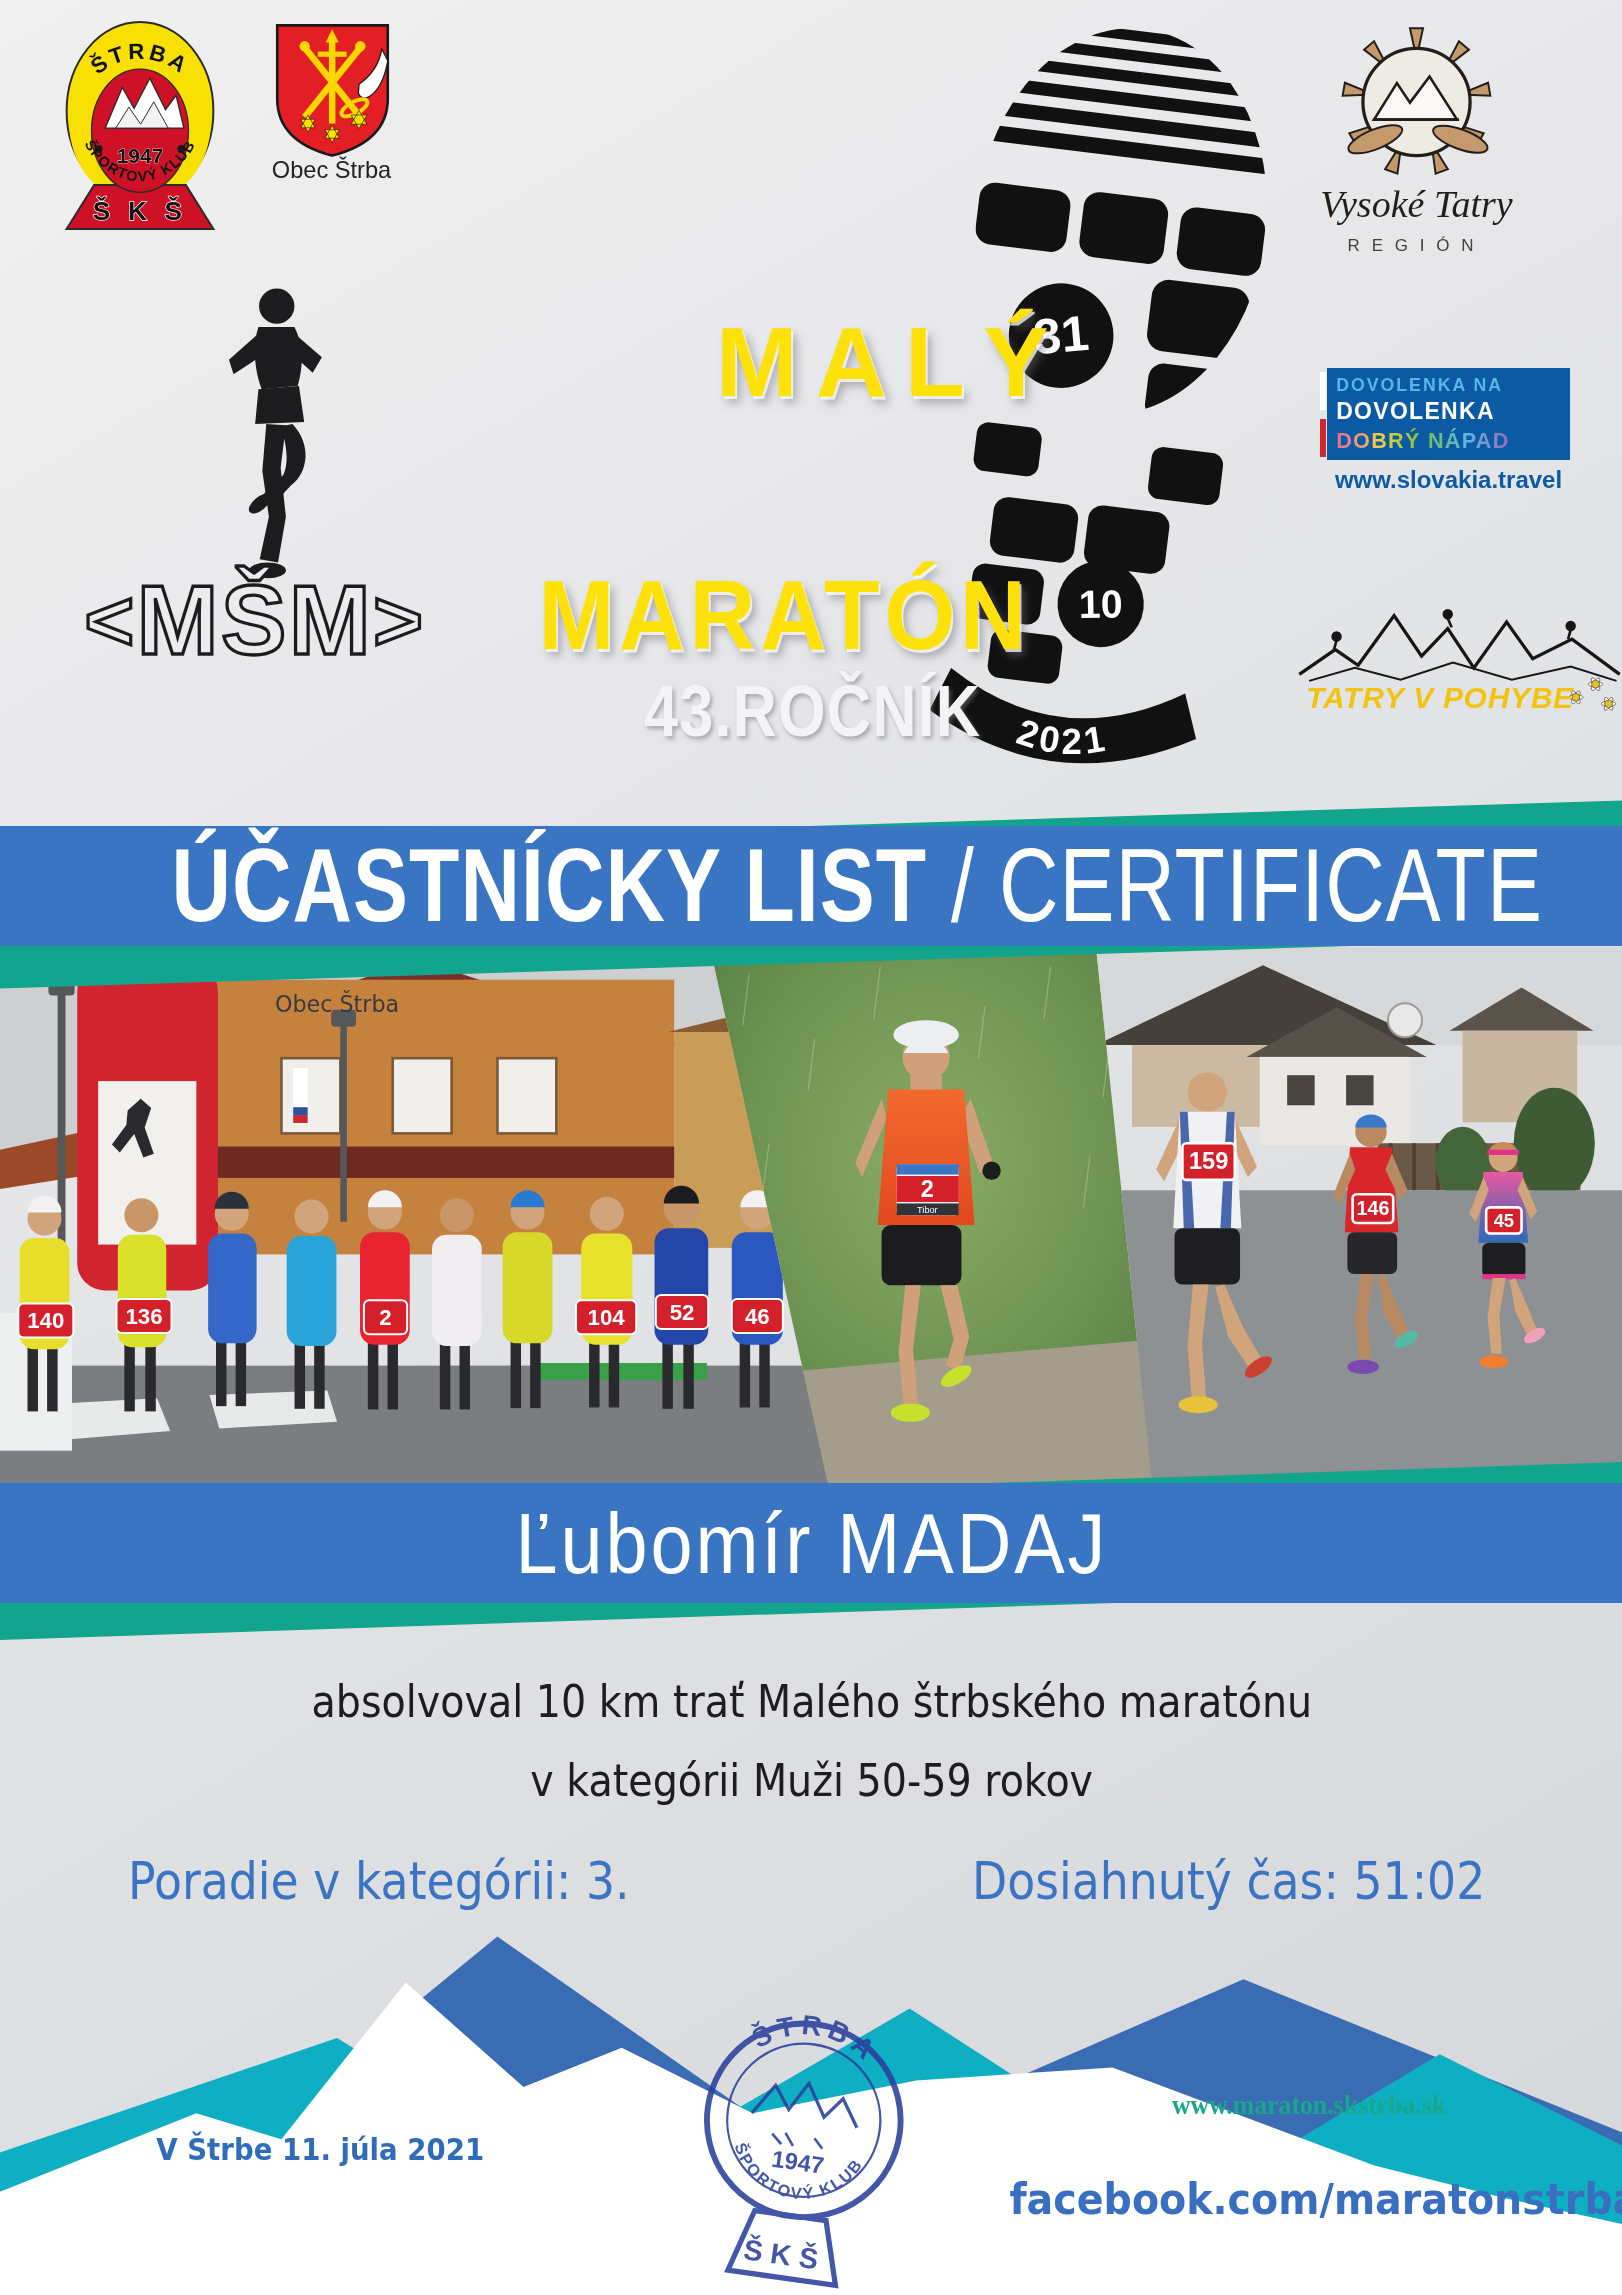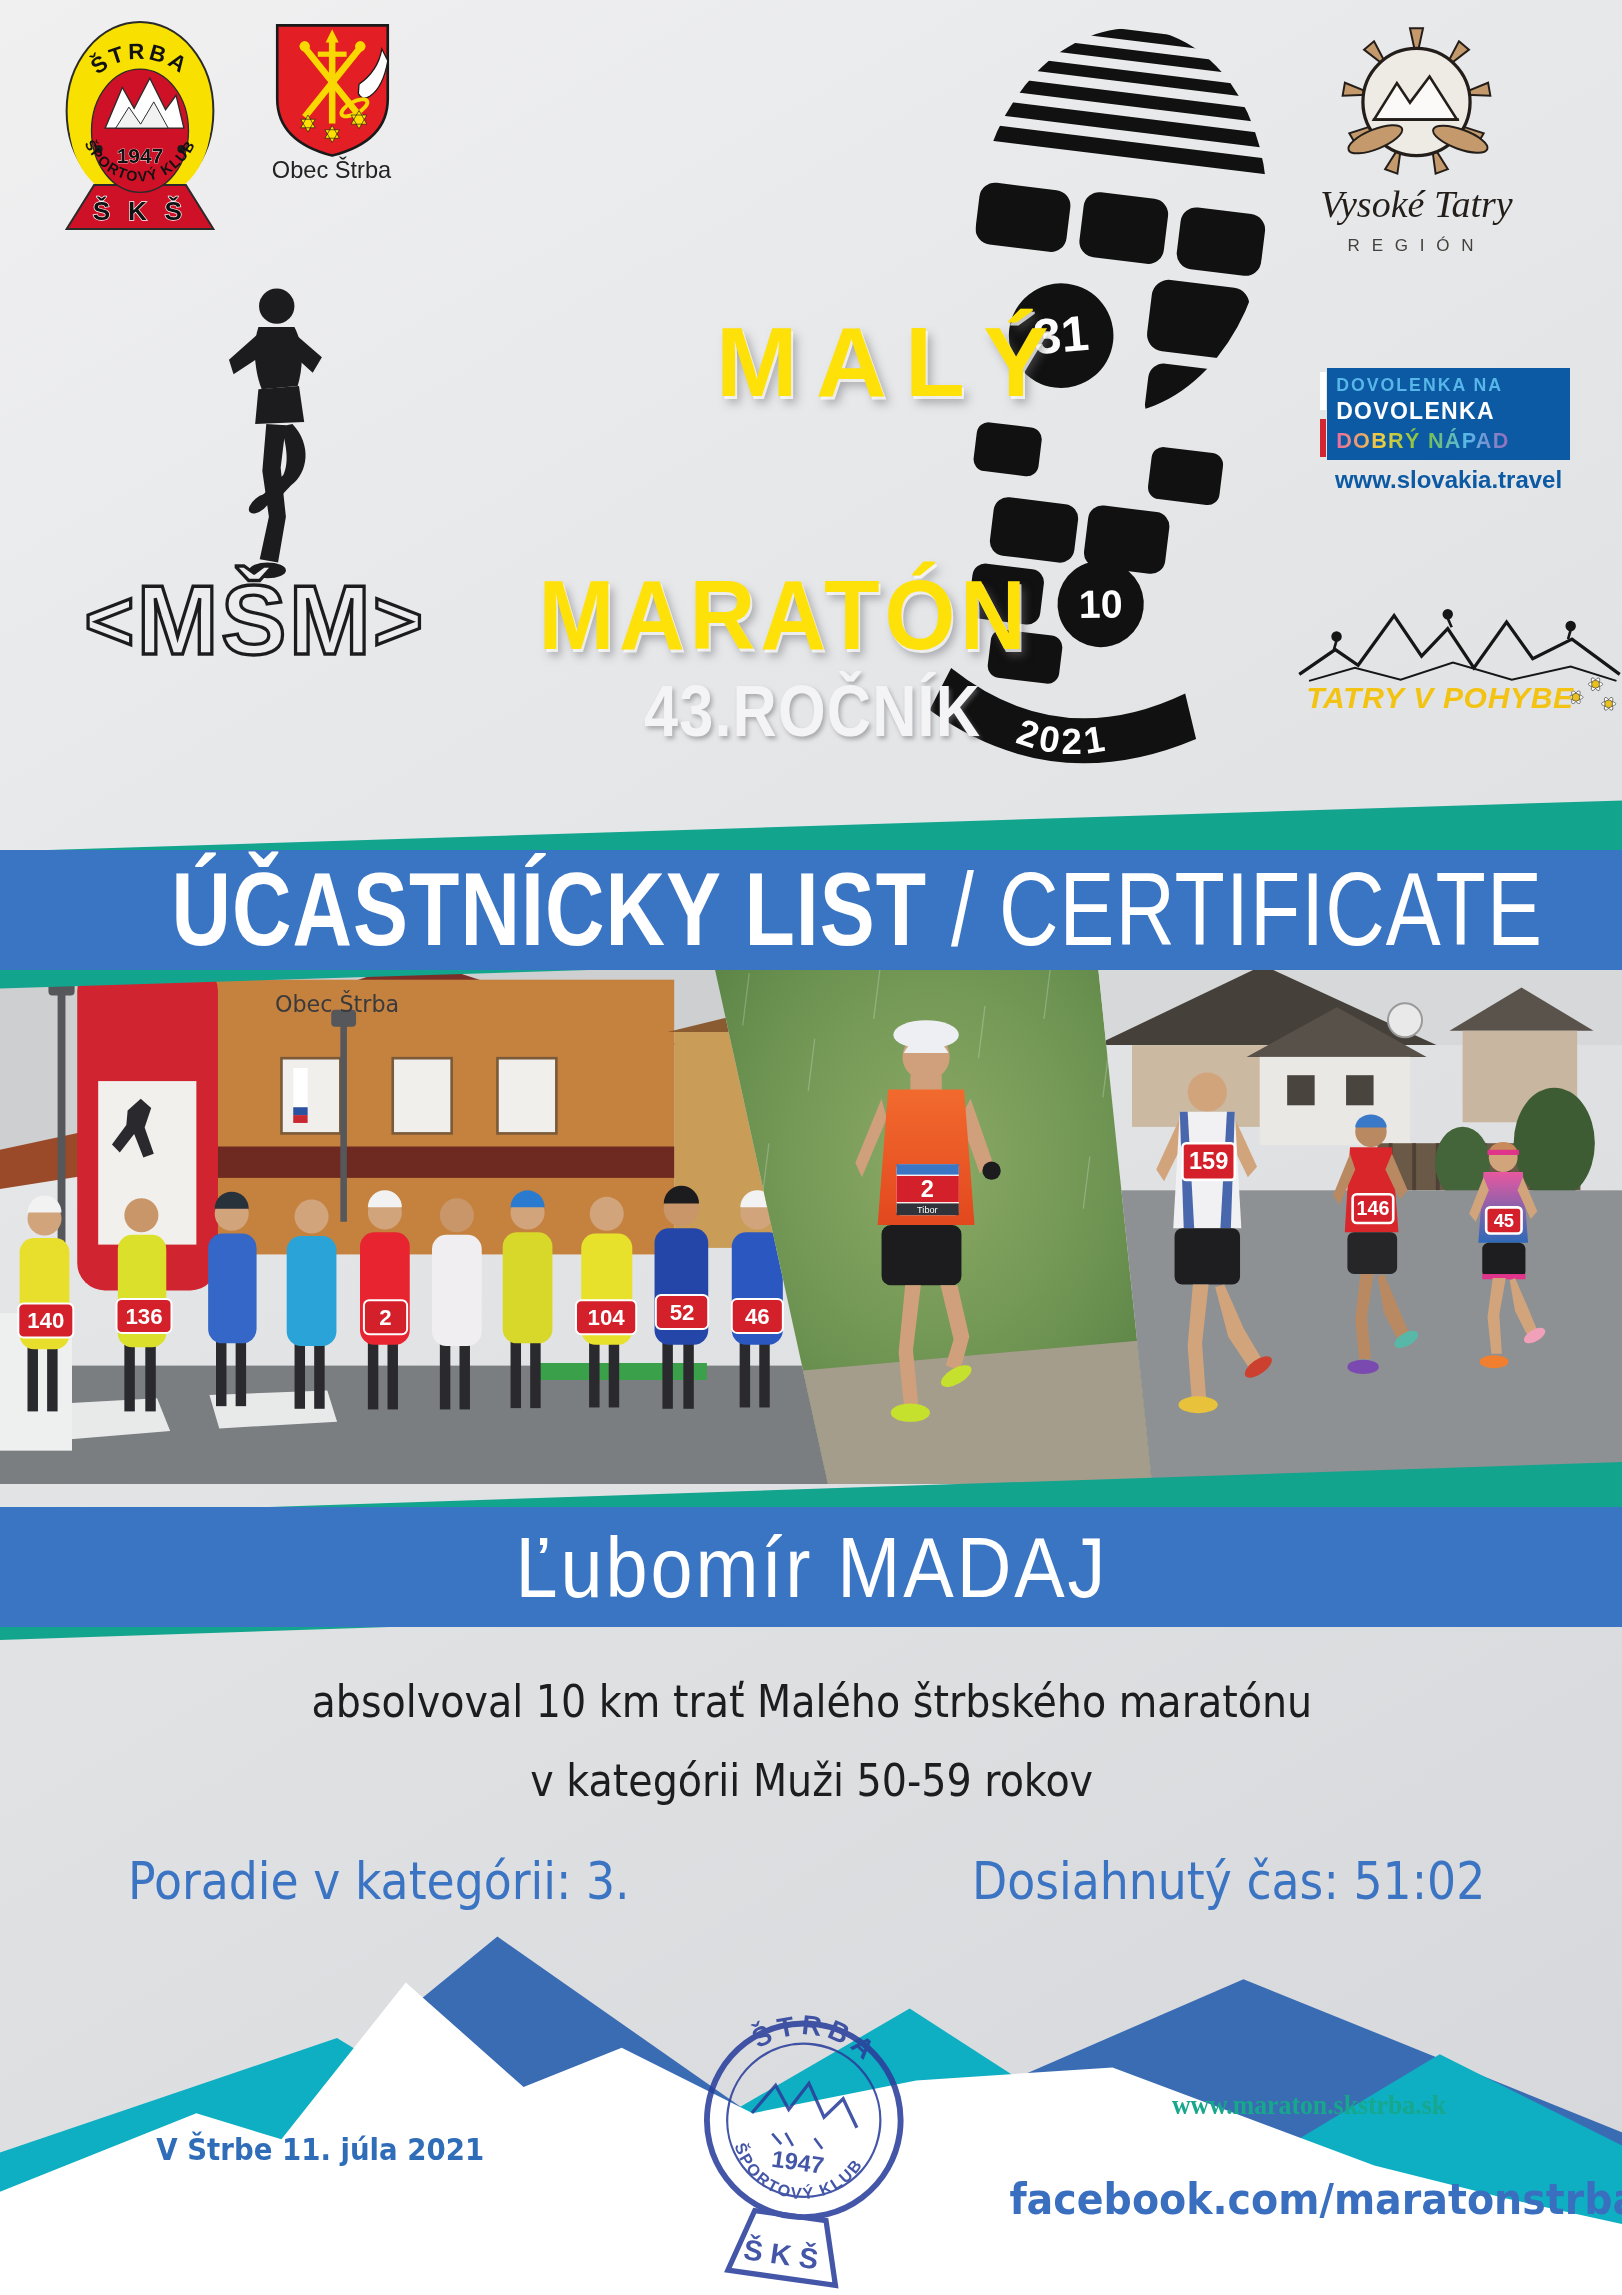--- a/index.html
+++ b/index.html
@@ -17,21 +17,21 @@
           color:#e81a1c;text-shadow:2px 2.6px 0 rgba(255,255,255,.7),6.5px 7.9px 10.5px rgba(110,110,115,.5);line-height:1.0;}
   .t-marat{left:517px;top:558px;width:419px;font-size:99px;font-weight:bold;letter-spacing:5.2px;
           color:#ffe10a;text-shadow:2px 2.6px 0 rgba(255,255,255,.75),5.2px 6.5px 9.2px rgba(110,110,115,.5);}
   .t-ed{left:612px;top:669px;width:340px;font-size:73px;font-weight:bold;letter-spacing:1.3px;
           color:#f4f4f6;text-shadow:2.6px 3.3px 5.2px rgba(120,120,125,.55);}
 
   
   .stripe{left:-26px;width:1675px;height:137px;background:#13a48e;}
   .stripe1{top:826px;transform:rotate(-1.8deg);}
   .stripe2{top:1489px;height:124px;transform:rotate(-1.9deg);}
-  .bluebar{left:0;width:1623px;background:#3a75c4;margin-top:24px;}
+  .bluebar{left:0;width:1623px;background:#3a75c4;}
   .bar1{top:826px;height:120px;}
   .bar2{top:1483px;height:120px;}
   .bar1 .txt{position:absolute;left:0;top:9.2px;width:100%;text-align:center;color:#fff;
              font-size:103px;line-height:102px;white-space:nowrap;}
   .bar1 .txt .cond{transform:scaleX(.8);letter-spacing:1.3px;}
   .b-bold{font-weight:bold;}
   .b-reg{font-weight:normal;}
   .bar2 .txt{position:absolute;left:0;top:14.4px;width:100%;text-align:center;color:#fff;
              font-size:86px;line-height:92px;font-weight:500;white-space:nowrap;}
   .bar2 .txt .cond{transform:scaleX(.88);letter-spacing:3.3px;}

